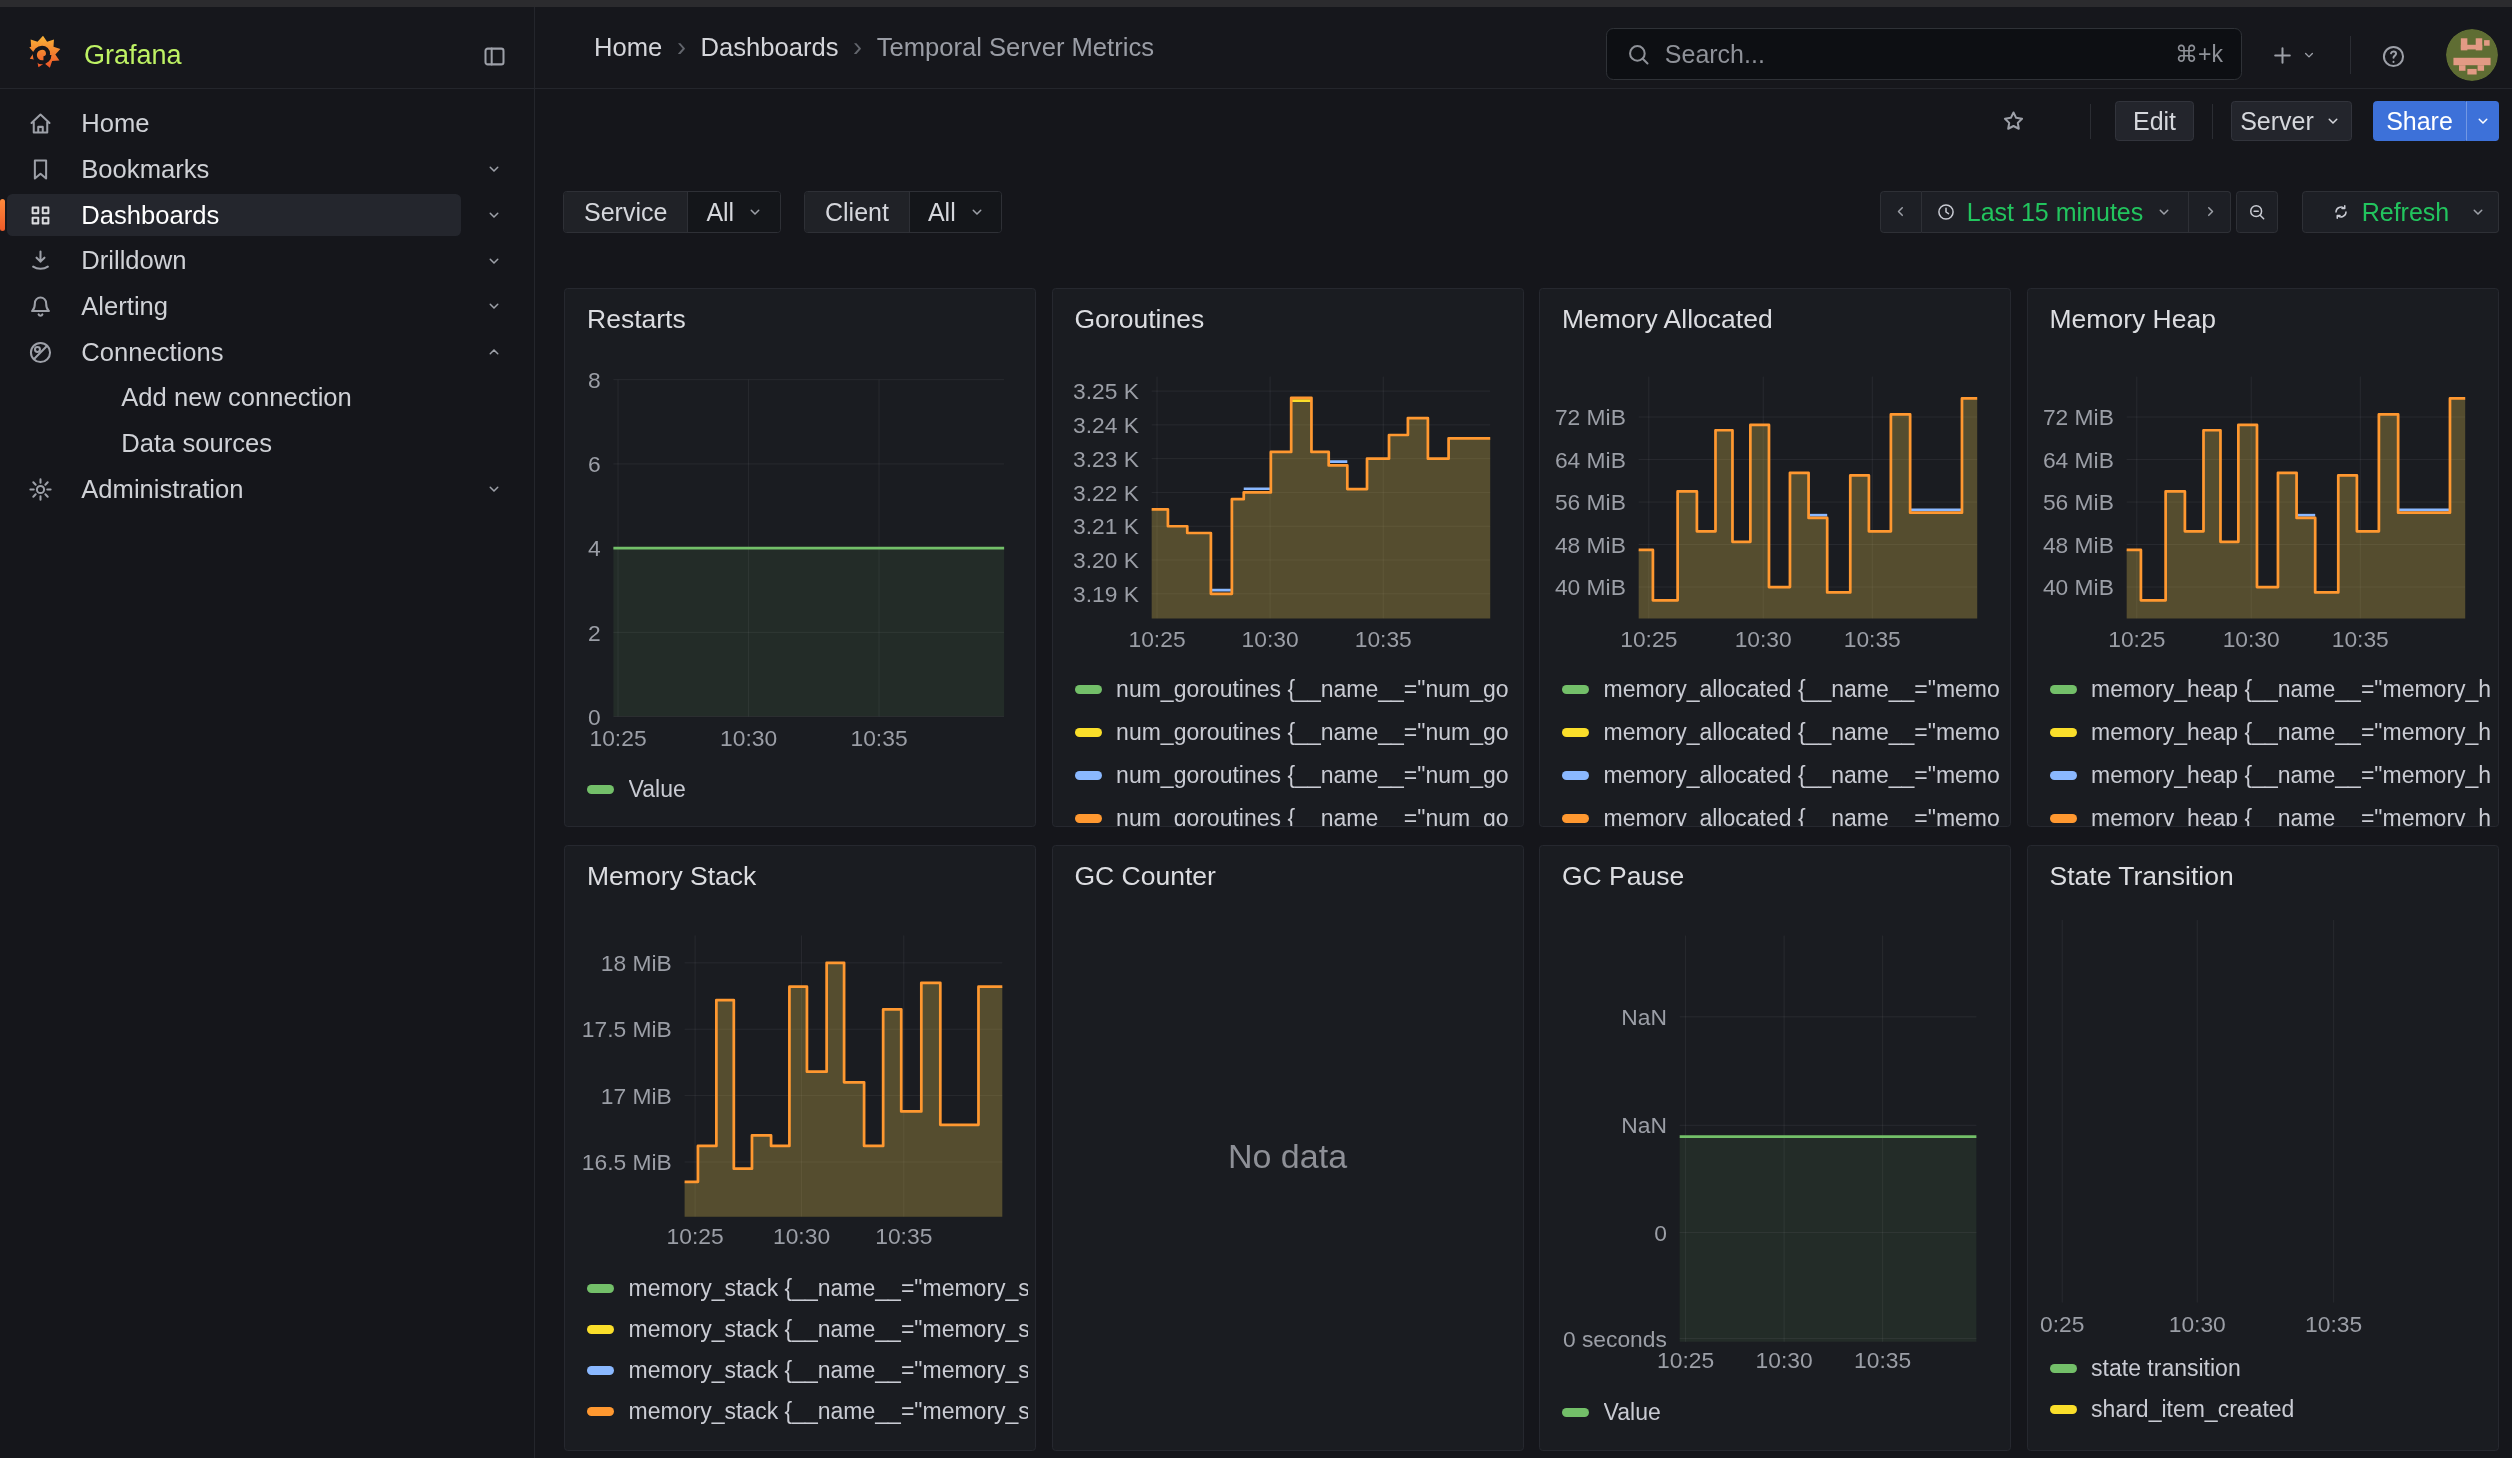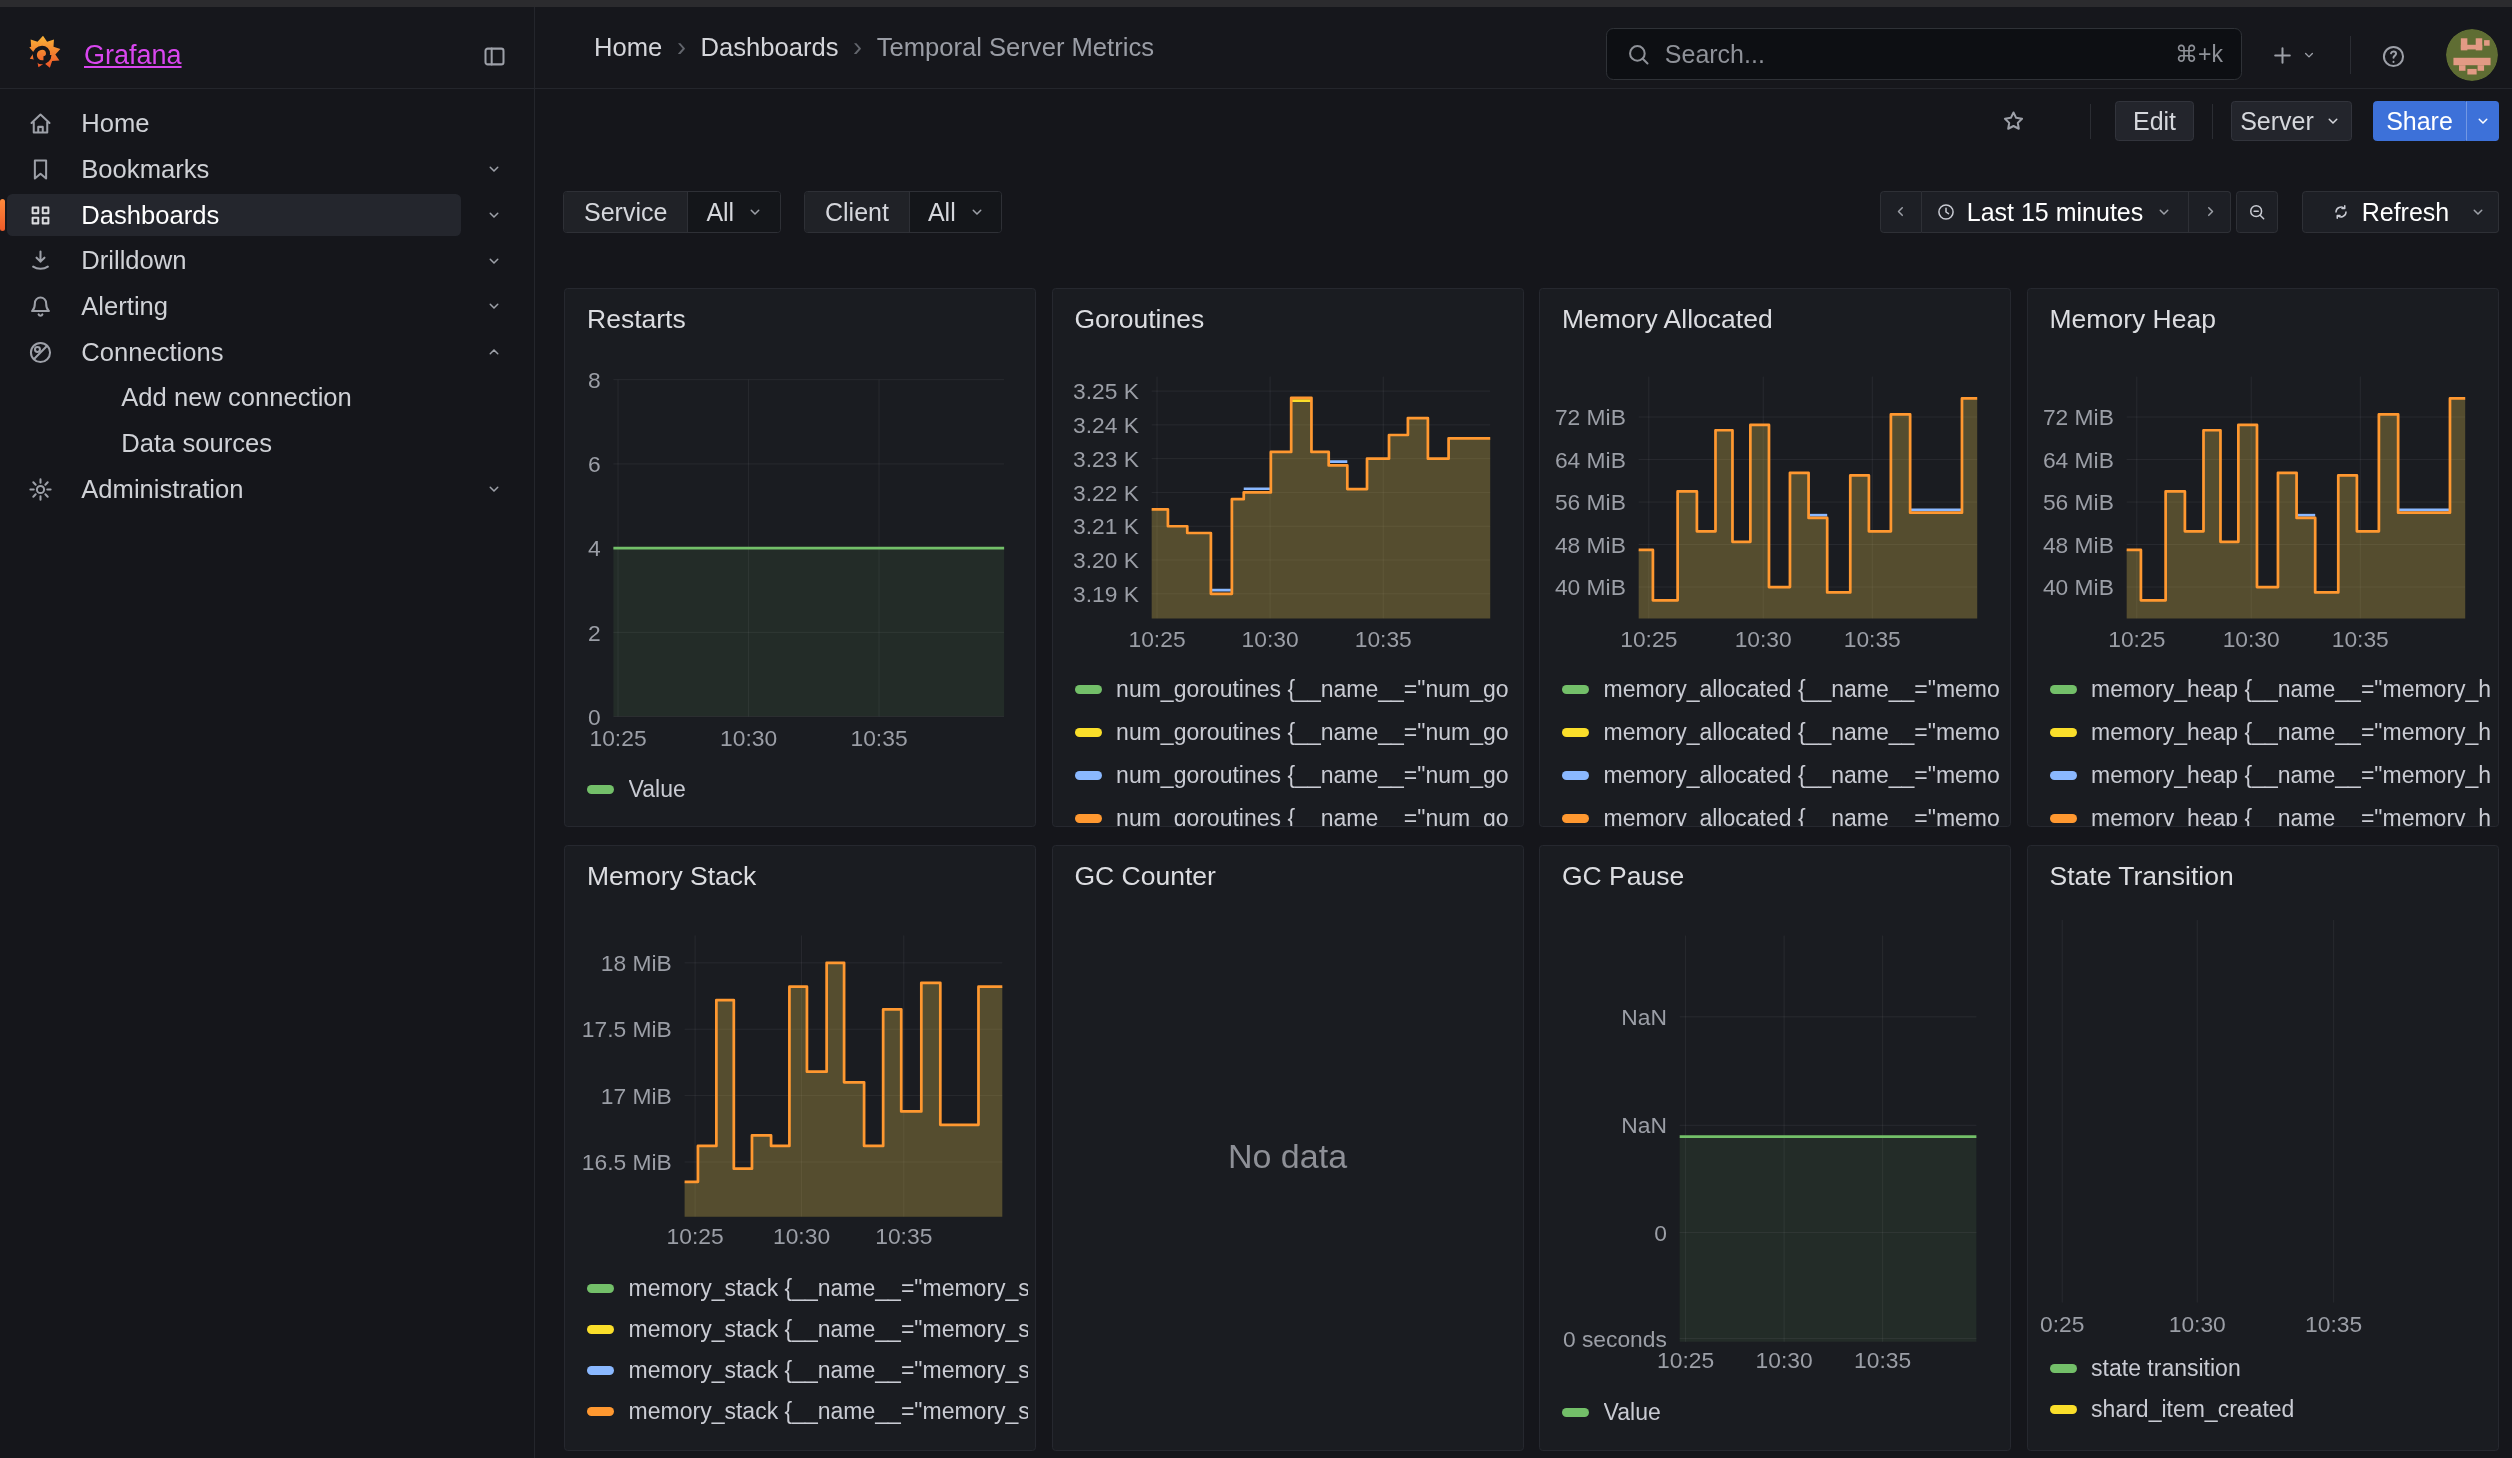--- a/index.html
+++ b/index.html
@@ -7,21 +7,21 @@
   #app{position:relative;width:2512px;height:1458px;overflow:hidden;background:#15161b;font-size:25.6px;}
   .topstrip{position:absolute;left:0;top:0;width:2512px;height:7.3px;background:#2b2b2e;}
   .header{position:absolute;left:0;top:7.3px;width:2512px;height:81px;background:#16171c;border-bottom:0.9px solid #24262c;}
   .vdiv-main{position:absolute;left:534px;top:7.3px;width:0.9px;height:1451px;background:#24262c;}
   .ic{fill:none;stroke:currentColor;stroke-width:1.8;stroke-linecap:round;stroke-linejoin:round;width:27px;height:27px;display:block;}
   .ic.sm{width:20px;height:20px;}
   .ic.xs{width:18px;height:18px;}
   .hbtn{position:absolute;display:flex;align-items:center;justify-content:center;color:#9da0a8;cursor:pointer;background:none;border:none;padding:0;}
   
   .logo{position:absolute;left:22px;top:27px;width:42px;height:42px;}
-  .app-name{position:absolute;left:84px;top:33px;font-size:27px;color:#d946ef;text-decoration:underline;}
+  .app-name{position:absolute;left:84px;top:33px;font-size:27px;color:#bef264;}
   .dock-btn{left:479px;top:34px;width:31px;height:31px;}
   .crumbs{position:absolute;left:594px;top:0;height:80px;display:flex;align-items:center;gap:14.6px;font-size:25.6px;}
   .crumb{color:#d4d5da;cursor:pointer;}
   .crumb.current{color:#9a9da5;cursor:default;}
   .crumb-sep{color:#63666d;font-size:27px;}
   .search{position:absolute;left:1606px;top:21px;width:636px;height:52px;background:#0d0f13;border:0.9px solid #2f3237;border-radius:7.3px;display:flex;align-items:center;padding:0 18px;box-sizing:border-box;color:#8e9198;cursor:text;}
   .search .ph{margin-left:12.8px;font-size:25px;flex:1;}
   .search .kbd{font-size:23px;color:#8e9198;}
   .plus-btn{left:2258px;top:27px;width:71px;height:42px;gap:3.7px;}
   .hdiv{position:absolute;left:2350px;top:29px;width:0.9px;height:38px;background:#2b2d33;}
@@ -44,21 +44,21 @@
   .fav-btn{left:1458px;top:12.8px;width:40px;height:40px;color:#9da0a8;}
   .tdiv{position:absolute;top:14.6px;width:0.9px;height:35px;background:#2b2d33;}
   .btn{position:absolute;top:12px;height:40px;display:flex;align-items:center;justify-content:center;border-radius:3.7px;font-size:25px;color:#d5d7dc;background:#23252c;border:0.9px solid #32343c;box-sizing:border-box;cursor:pointer;gap:9px;}
   .btn.primary{background:#3d71d9;border-color:#3d71d9;color:#fff;font-weight:500;}
   .btn .cdn{color:inherit;}
   
   .subbar{position:absolute;left:535px;top:153px;width:1977px;height:119px;}
   .filter{position:absolute;top:38px;height:42px;display:flex;border:0.9px solid #2e3036;border-radius:3.7px;overflow:hidden;box-sizing:border-box;}
   .filter .flabel{background:#202227;display:flex;align-items:center;padding:0 20px;font-size:25px;color:#d5d7dc;}
   .filter .fvalue{background:#14161a;border-left:0.9px solid #2e3036;display:flex;align-items:center;padding:0 14.6px 0 18px;gap:11px;font-size:25px;color:#d5d7dc;cursor:pointer;}
-  .tbtn{position:absolute;top:38px;height:42px;background:#1d1f25;border:0.9px solid #2e3036;border-radius:3.7px;display:flex;align-items:center;justify-content:center;box-sizing:border-box;color:#ffffff;font-size:25px;cursor:pointer;gap:11px;}
+  .tbtn{position:absolute;top:38px;height:42px;background:#1d1f25;border:0.9px solid #2e3036;border-radius:3.7px;display:flex;align-items:center;justify-content:center;box-sizing:border-box;color:#22c55e;font-size:25px;cursor:pointer;gap:11px;}
   .seg{border-radius:0;}
   .seg.first{border-radius:3.7px 0 0 3.7px;}
   .seg.last{border-radius:0 3.7px 3.7px 0;border-left:none;}
   .seg.mid{border-left:none;}
   
   .grid{position:absolute;left:564px;top:288px;display:grid;grid-template-columns:repeat(4,472px);grid-template-rows:539px 606px;gap:18px 15.5px;}
   .panel{position:relative;background:#1a1c21;border:0.9px solid #26282f;border-radius:3.7px;overflow:hidden;box-sizing:border-box;}
   .panel-title{position:absolute;left:22px;top:14.6px;font-size:26.5px;font-weight:500;color:#dcdde1;z-index:2;}
   .chart-wrap{position:absolute;left:0;top:0;}
   .chart-wrap svg{display:block;}

